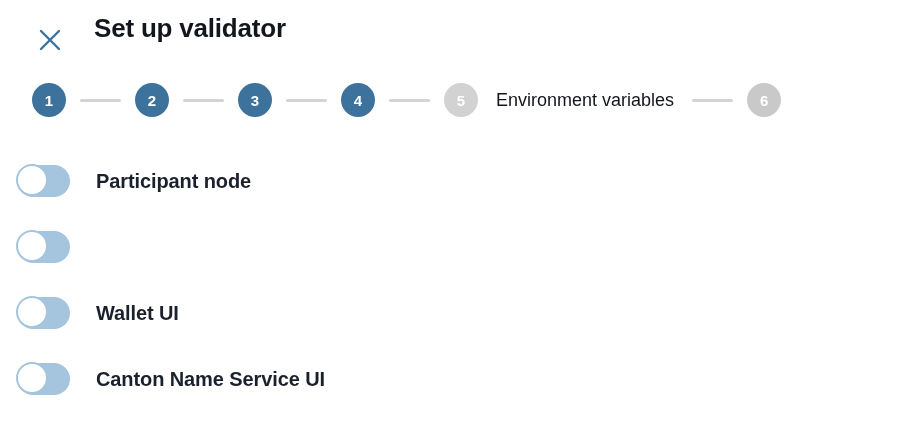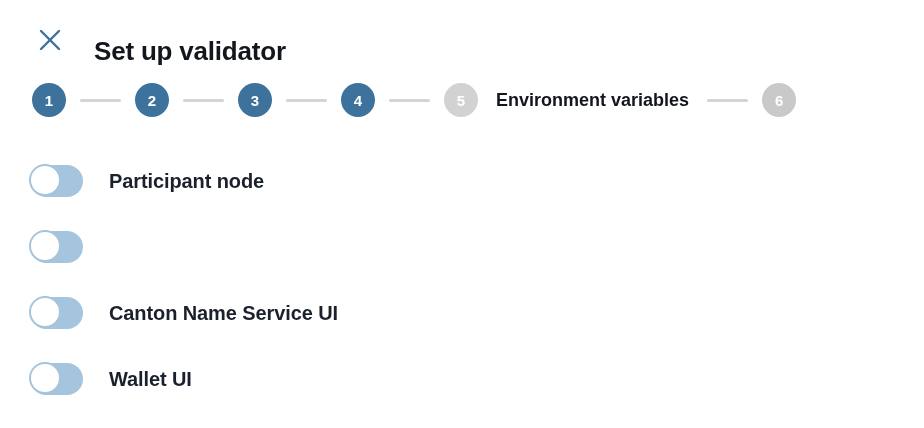--- a/index.html
+++ b/index.html
@@ -38,21 +38,21 @@
     cursor: pointer;
     background: none;
     border: none;
     padding: 0;
   }
   .close-btn svg { display: block; }
 
   .page-title {
     position: absolute;
     left: 94px;
-    top: 34px;
+    top: 11px;
     font-size: 26px;
     font-weight: bold;
     color: #13161c;
     letter-spacing: -0.2px;
     line-height: 34px;
     white-space: nowrap;
   }
 
   
   .stepper {
@@ -80,41 +80,41 @@
     color: #ffffff;
     flex: 0 0 auto;
     cursor: pointer;
   }
   .step-circle.done    { background: #3d729c; }
   .step-circle.active  { background: #d2d2d2; }
   .step-circle.pending { background: #c9c9c9; }
 
   .step-label {
     font-size: 18px;
-    font-weight: bold;
+    font-weight: normal;
     color: #13161c;
     white-space: nowrap;
     margin-left: 18px;
     line-height: 34px;
   }
 
   .connector {
     width: 41px;
     height: 3px;
     background: #d4d4d4;
     flex: 0 0 auto;
     margin: 0 14px;
     border-radius: 2px;
   }
   .connector.wide { margin: 0 14px 0 18px; }
 
   
   .toggle-list {
     position: absolute;
-    left: 30px;
+    left: 17px;
     top: 148px;
     width: 860px;
   }
   .toggle-row {
     height: 66px;
     display: flex;
     align-items: center;
   }
   .toggle {
     width: 53px;
@@ -204,23 +204,23 @@
   <div class="toggle-row">
     <div class="toggle" role="switch" aria-checked="false">
       <div class="knob"></div>
     </div>
   </div>
 
   <div class="toggle-row">
     <div class="toggle" role="switch" aria-checked="false">
       <div class="knob"></div>
     </div>
+    <div class="toggle-label">Wallet UI</div>
+  </div>
+
+  <div class="toggle-row">
+    <div class="toggle" role="switch" aria-checked="false">
+      <div class="knob"></div>
+    </div>
     <div class="toggle-label">Canton Name Service UI</div>
   </div>
 
-  <div class="toggle-row">
-    <div class="toggle" role="switch" aria-checked="false">
-      <div class="knob"></div>
-    </div>
-    <div class="toggle-label">Wallet UI</div>
-  </div>
-
 </div>
 
 </body></html>

